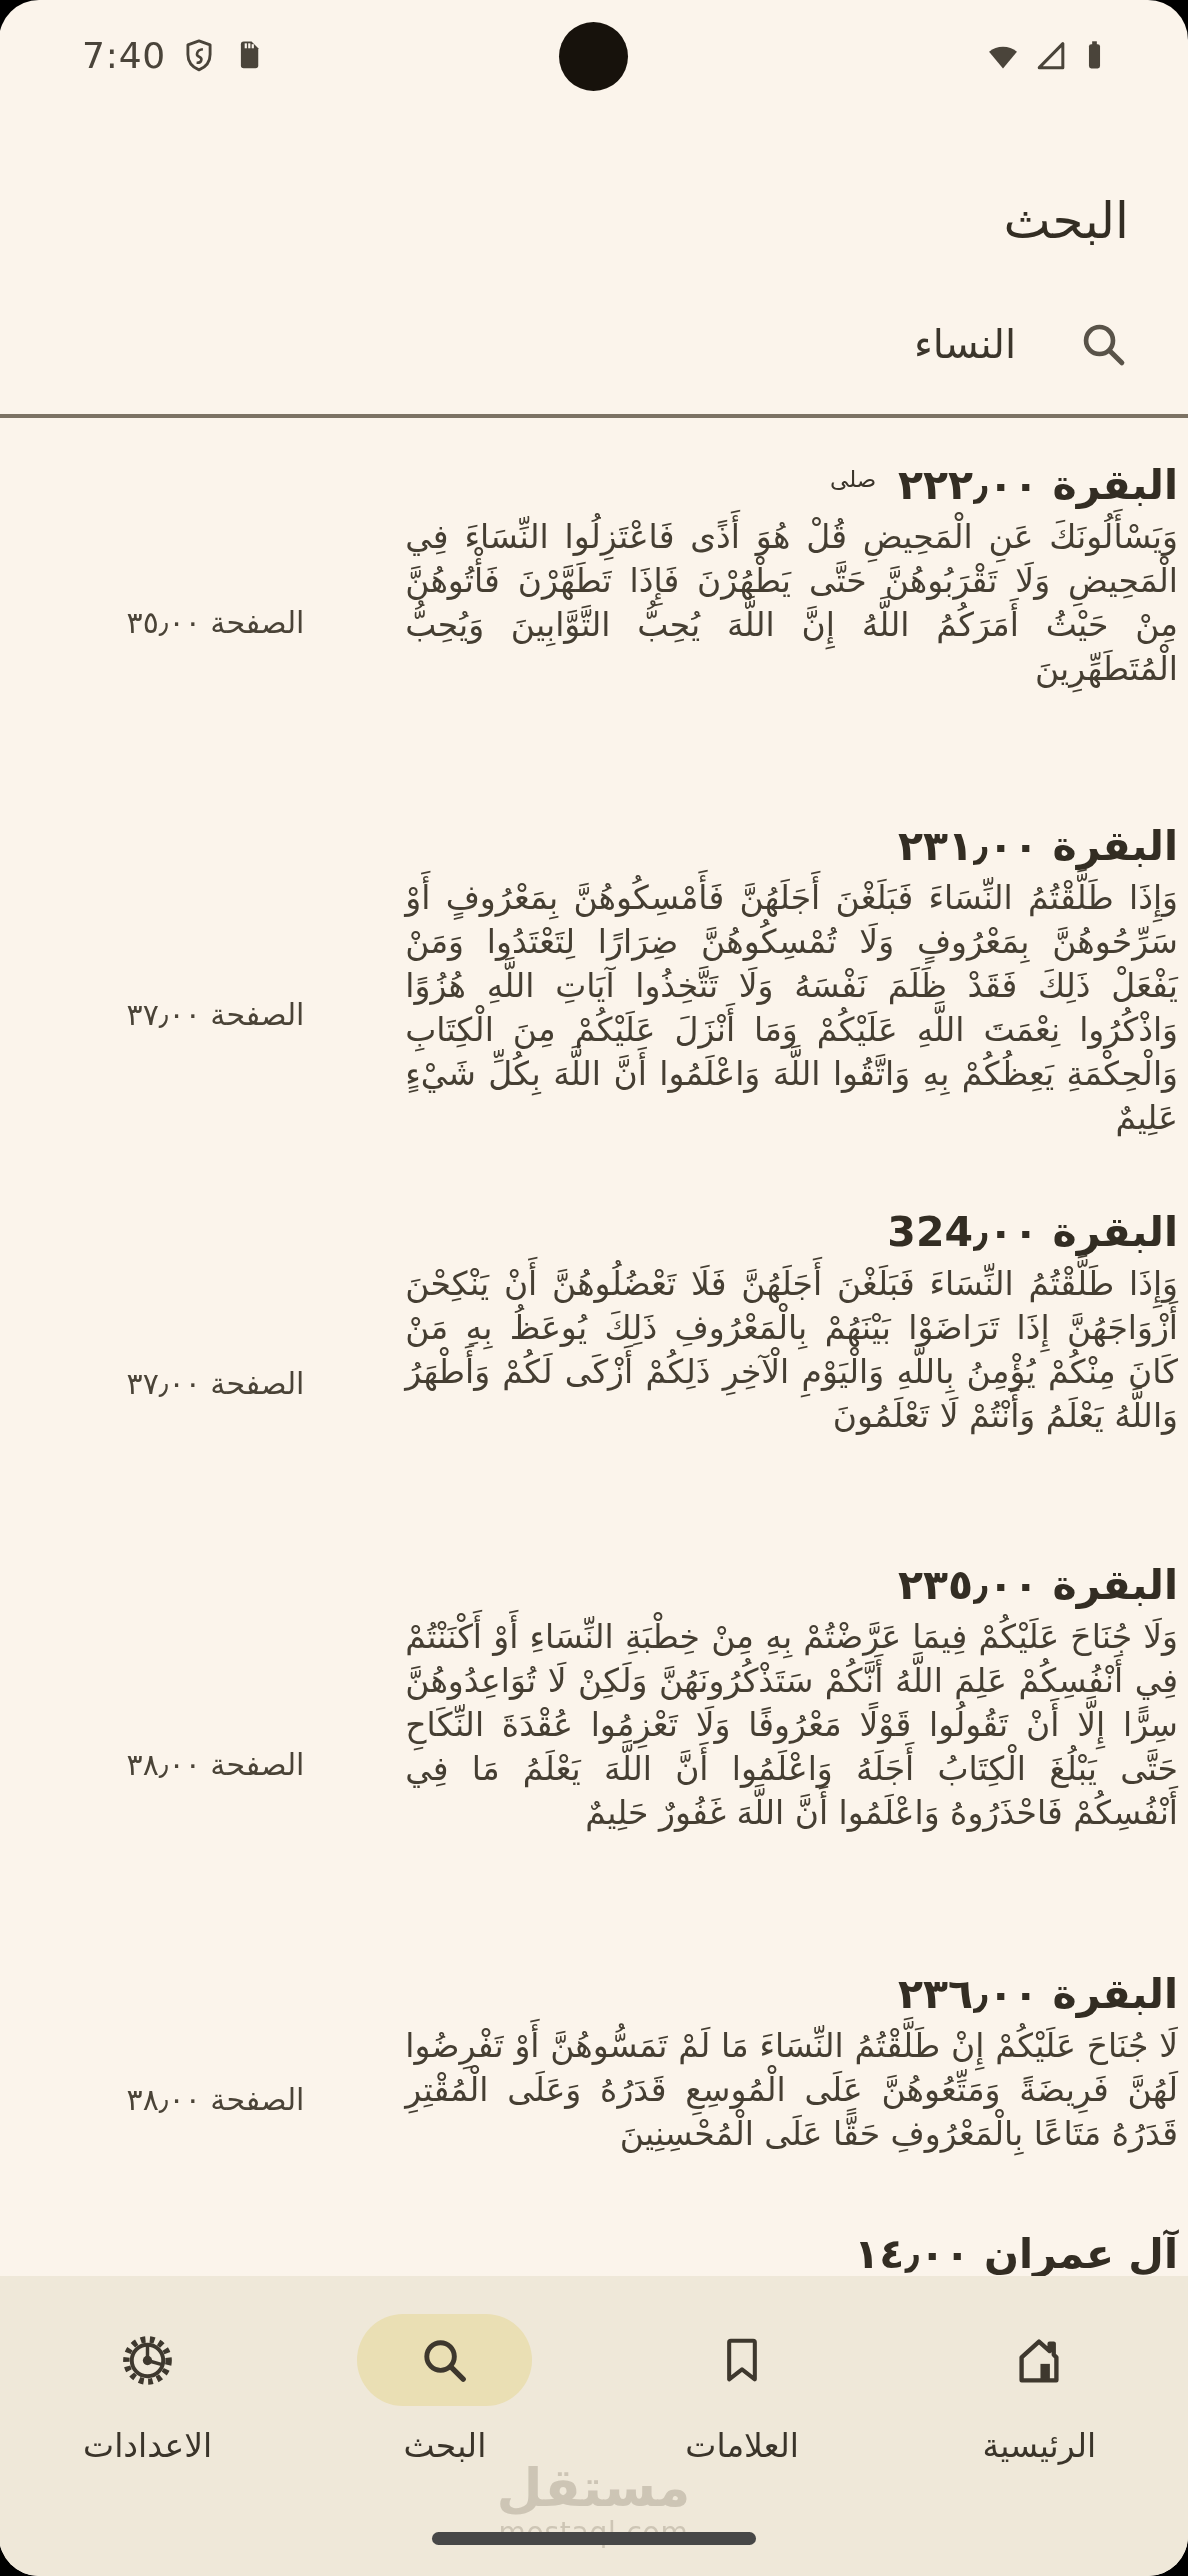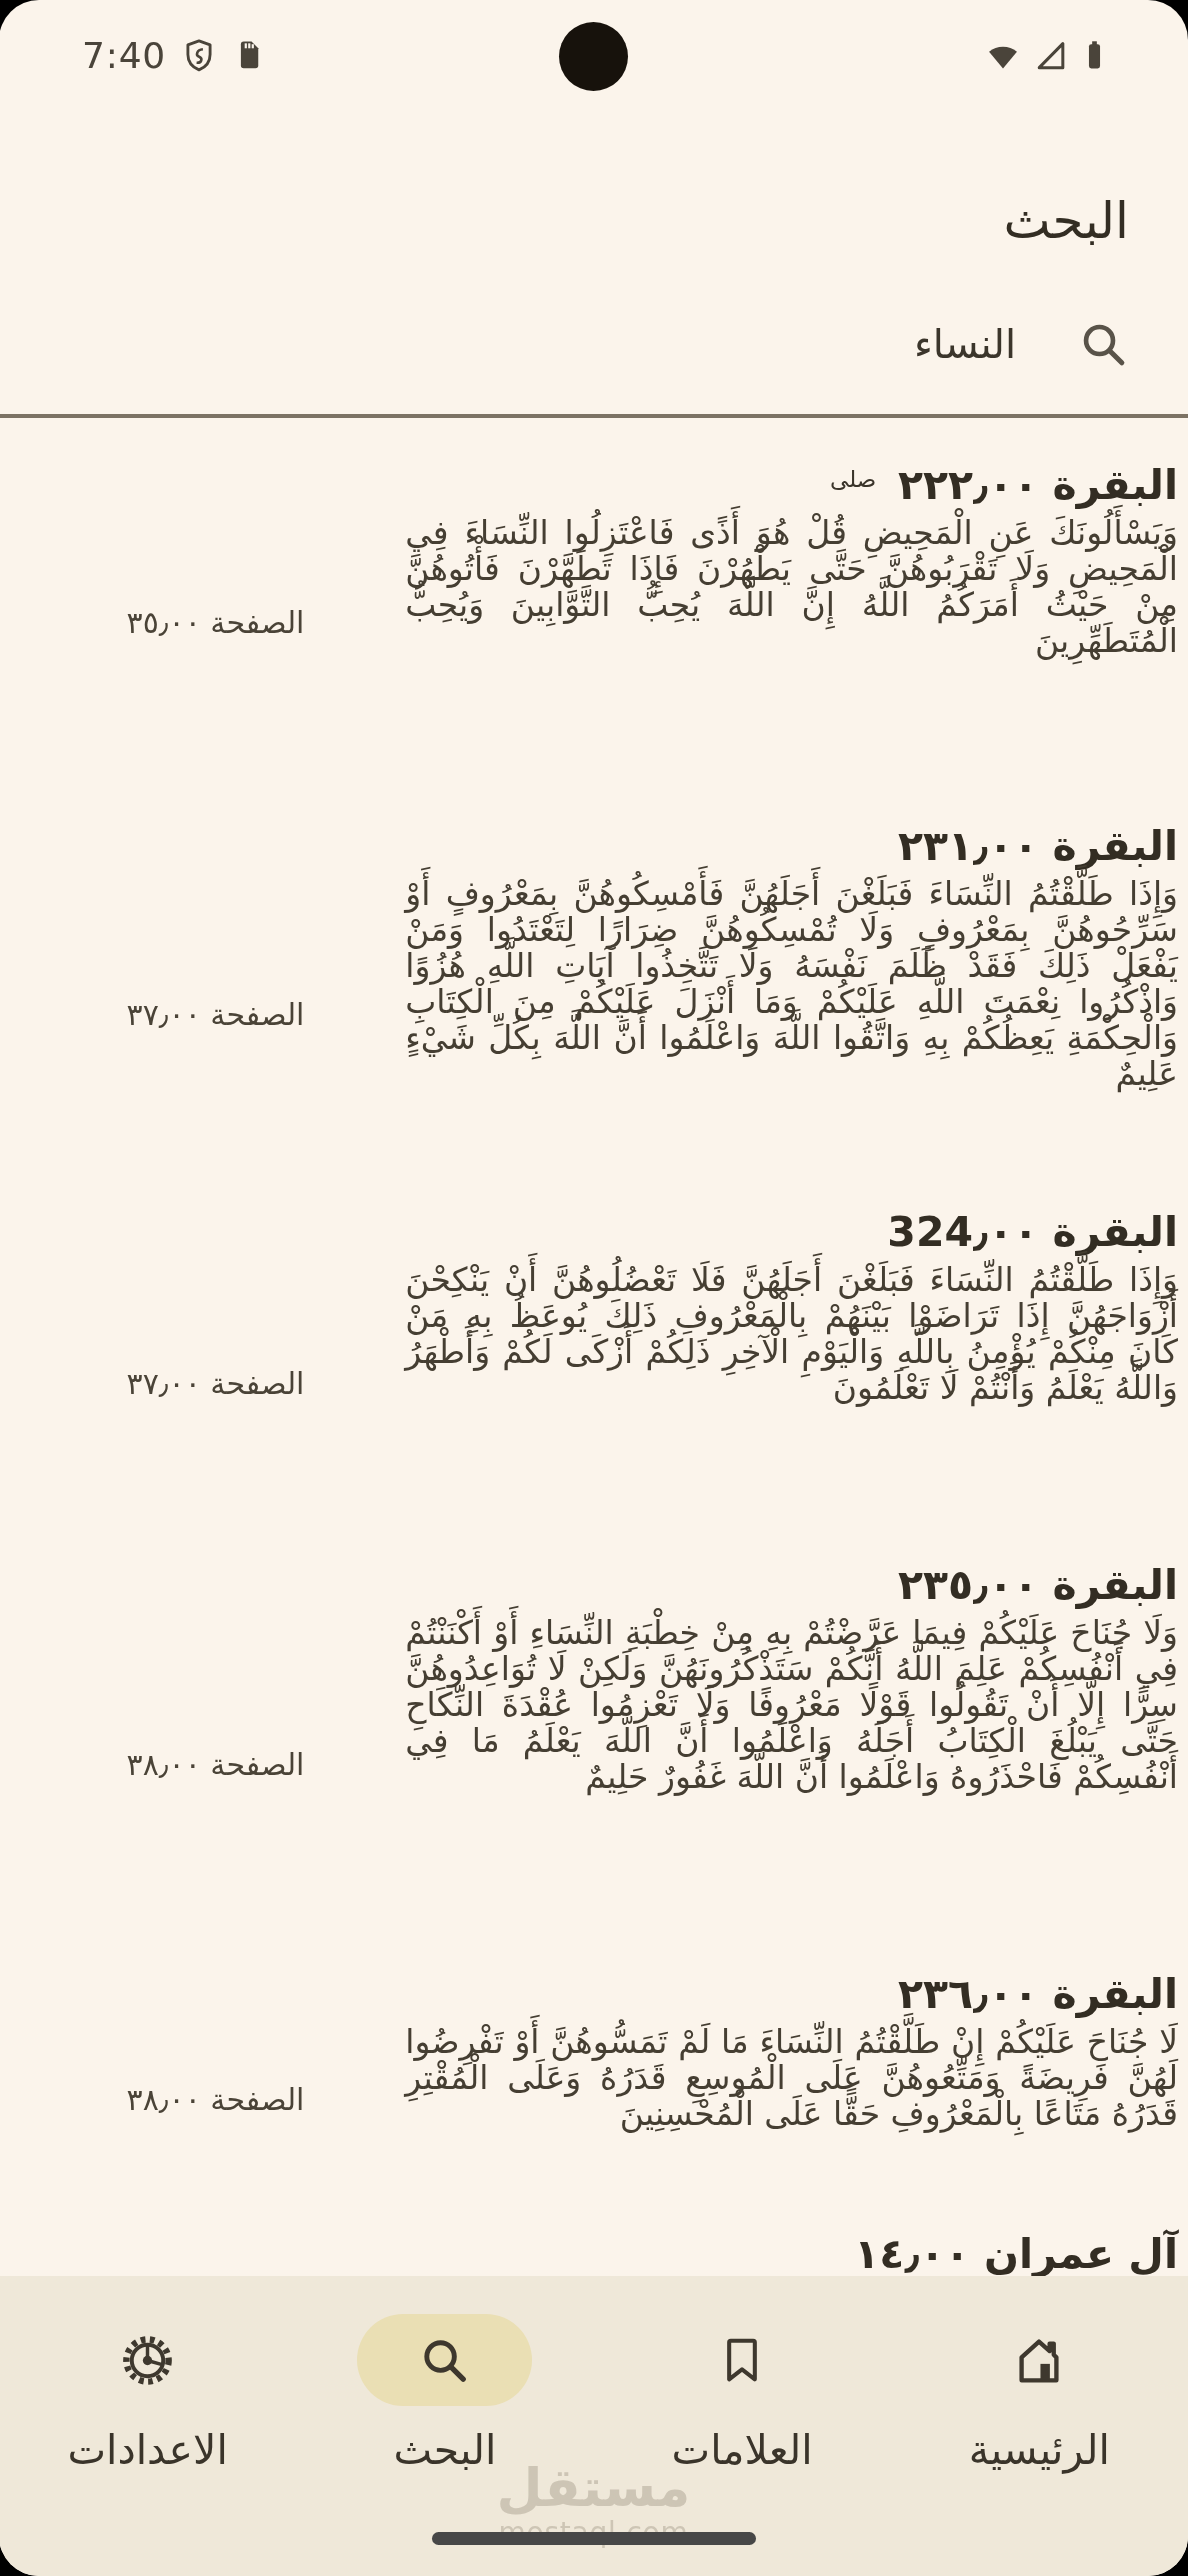--- a/index.html
+++ b/index.html
@@ -49,38 +49,38 @@
   .verse-col{flex:1 1 auto;padding-left:8.3px;padding-right:45px;}
   .page-col{
     flex:0 0 363px;display:flex;align-items:center;justify-content:center;
   }
   .result-heading{
     margin:0 0 5px 0;font-size:41px;line-height:50px;font-weight:700;color:#332D23;
     text-align:right;
   }
   .pause-mark{font-size:23px;font-weight:400;vertical-align:11.6px;margin-inline-start:21.5px;color:#3A342A;}
   .verse{
-    margin:0;font-size:33px;line-height:36px;color:#453E32;
+    margin:0;font-size:33px;line-height:44px;color:#453E32;
     text-align:justify;text-align-last:right;
   }
   .page-label{font-size:30px;color:#4A4337;white-space:nowrap;}
   
   .bottom-nav{
     position:absolute;bottom:0;left:0;width:100%;height:300px;background:#EFE8D9;
     display:flex;flex-direction:row;padding-top:38px;z-index:10;
   }
   .nav-item{
     width:25%;display:flex;flex-direction:column;align-items:center;gap:21.5px;cursor:pointer;
   }
   .nav-pill{
     width:175px;height:92px;border-radius:46px;
     display:flex;align-items:center;justify-content:center;
   }
   .nav-item.active .nav-pill{background:#EADFB4;}
-  .nav-label{font-size:41px;color:#3A342A;line-height:1.1;}
+  .nav-label{font-size:33px;color:#3A342A;line-height:1.1;}
   .watermark{
     position:absolute;top:185px;left:0;width:100%;text-align:center;
     pointer-events:none;color:#CDC5B5;z-index:11;direction:ltr;
   }
   .watermark .brand{font-size:53px;font-weight:700;line-height:1.0;}
   .watermark .domain{font-size:28px;letter-spacing:0.8px;margin-top:1.7px;}
   .gesture-bar{
     position:absolute;bottom:31px;left:50%;transform:translateX(-50%);
     width:324px;height:13.2px;border-radius:7.4px;background:#474747;z-index:12;
   }

